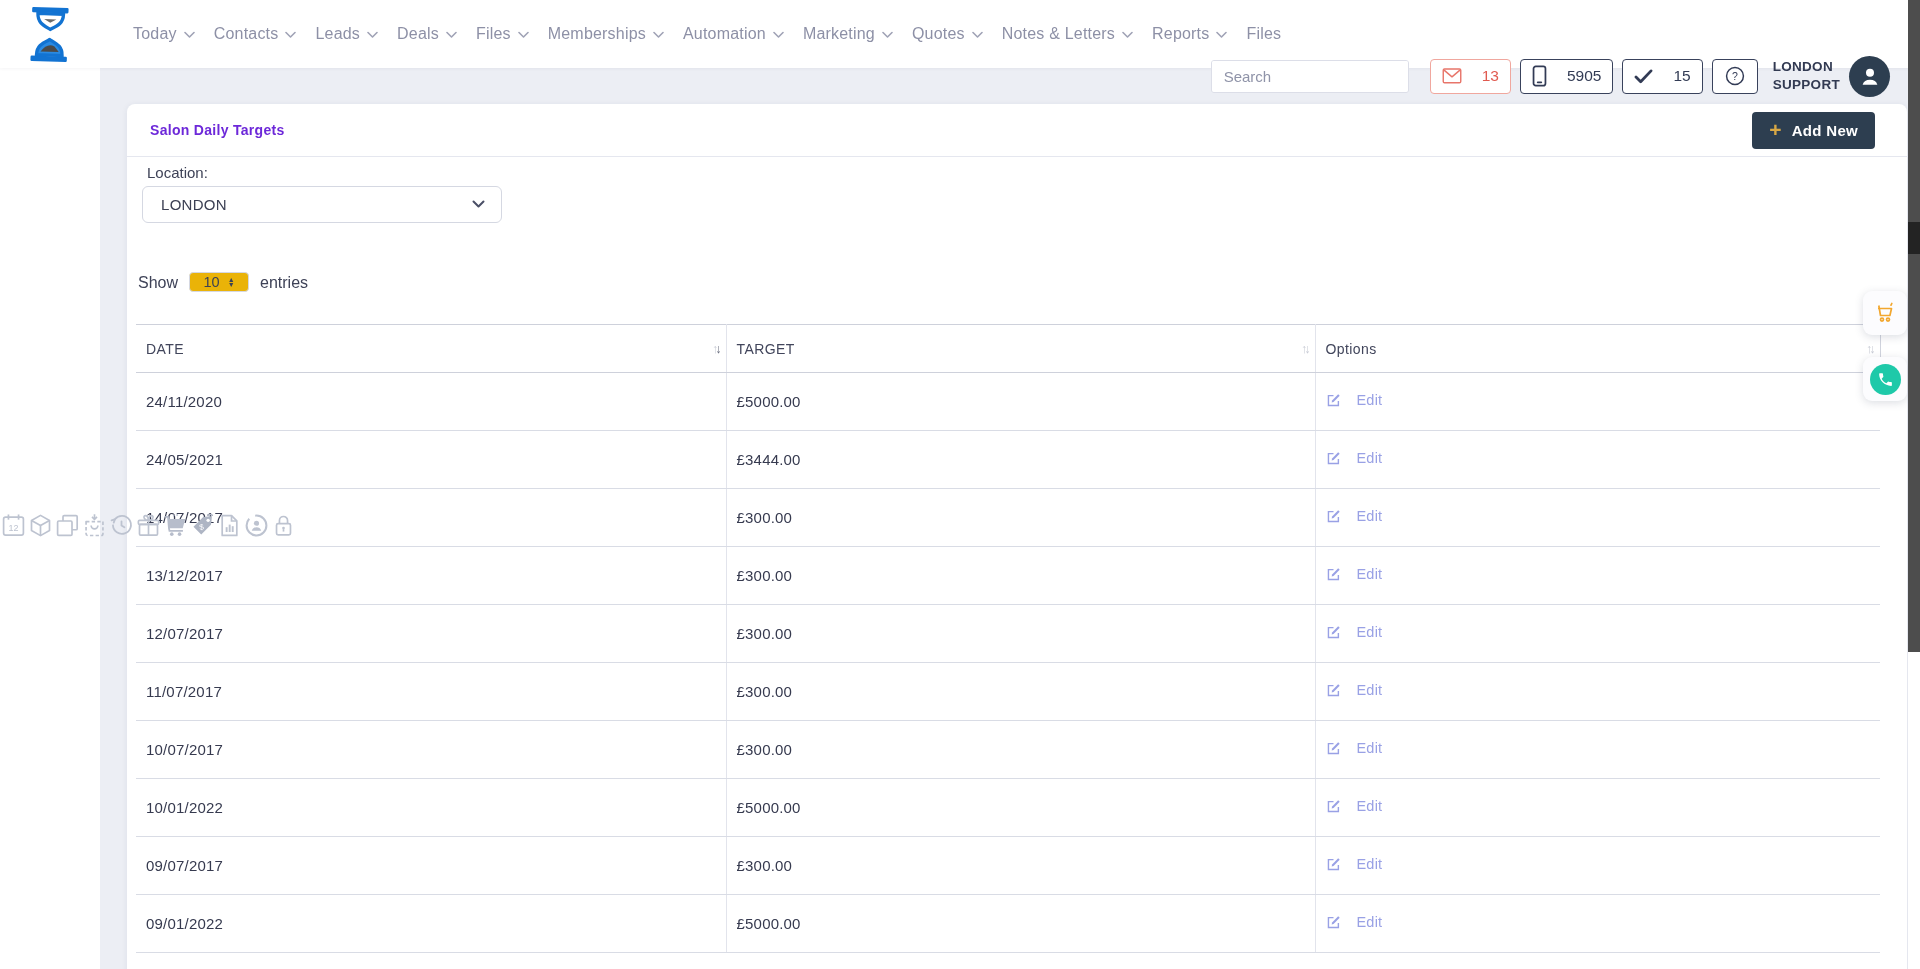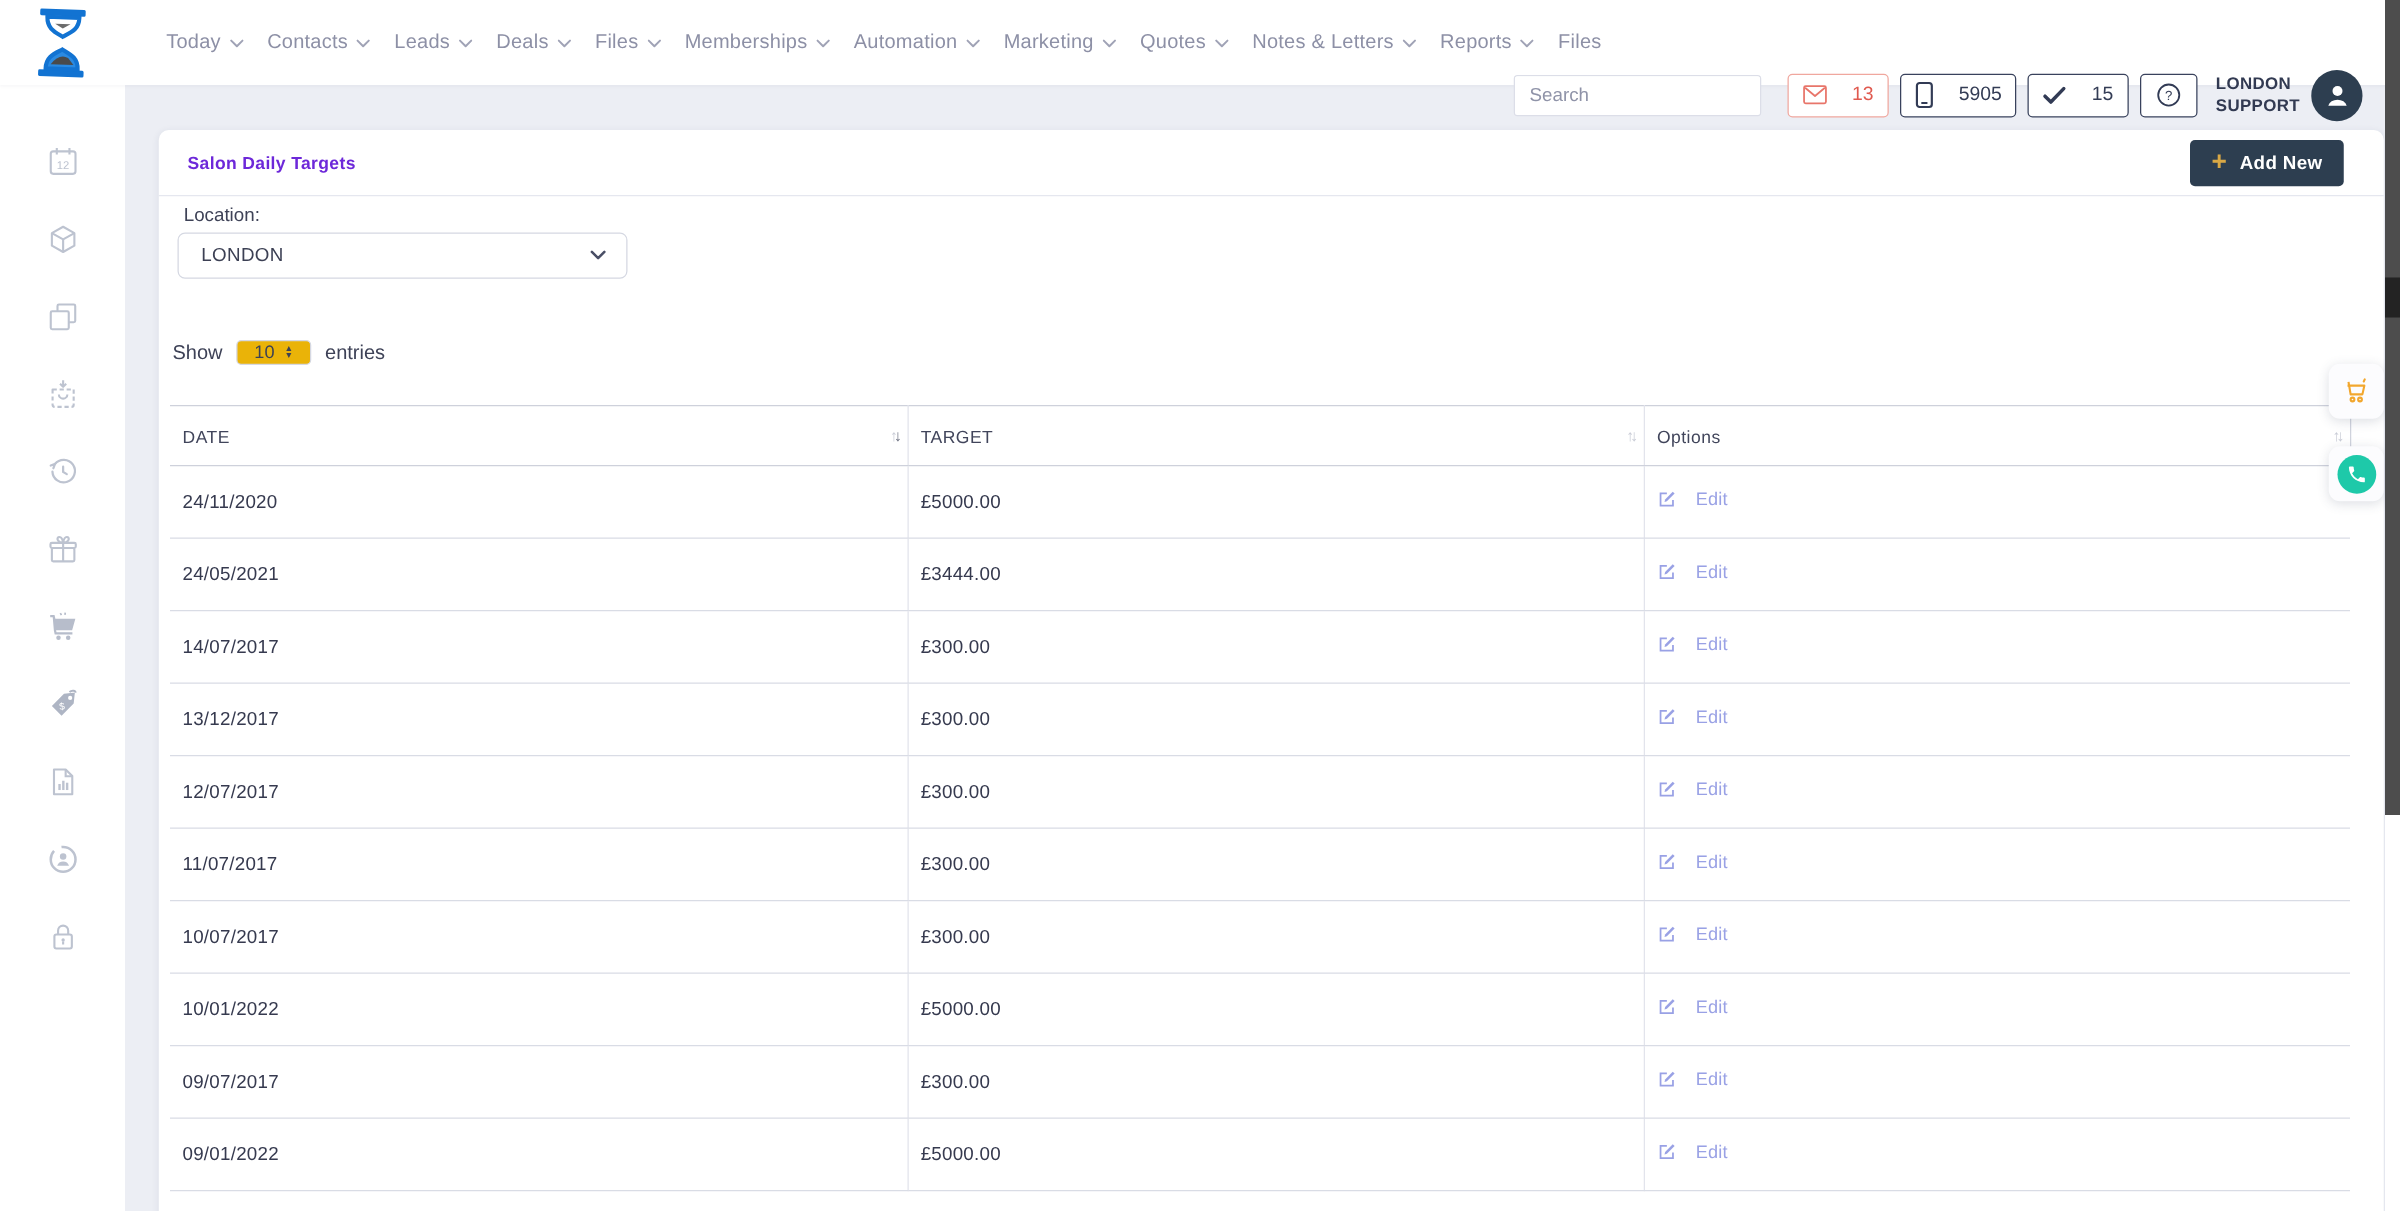--- a/index.html
+++ b/index.html
@@ -39,21 +39,21 @@
     font-size:15.5px; color:#333c55; cursor:pointer; }
   .pill.salmon { border-color:#f0a79e; color:#e05a50; }
   .user-name { font-size:13.5px; font-weight:700; color:#323a52;
     line-height:1.3; letter-spacing:.3px; margin-left:6px; }
   .avatar { width:41px; height:41px; border-radius:50%; background:#2d3e50;
     display:flex; align-items:center; justify-content:center; cursor:pointer; }
 
   
   .sidebar { position:absolute; left:0; top:68px; width:100px; height:901px;
     background:#fff; z-index:5; padding-top:48px;
-    display:flex; flex-direction:column; align-items:center; }
+    display:flex; align-items:center; }
   .side-item { height:27px; margin-bottom:35px; display:flex; align-items:center;
     justify-content:center; cursor:pointer; color:#bdc3d0; }
 
   
   .card { position:absolute; left:127px; top:104px; width:1780px; height:885px;
     background:#fff; border-radius:8px; box-shadow:0 1px 6px rgba(40,50,90,.08); z-index:2; }
   .card-head { position:relative; height:53px; border-bottom:1px solid #e5e7ef;
     display:flex; align-items:center; padding-left:23px; }
   .card-title { font-size:14px; font-weight:700; color:#6d28d9; letter-spacing:.3px; }
   .add-btn { position:absolute; right:32px; top:8px; height:37px; padding:0 17px;

